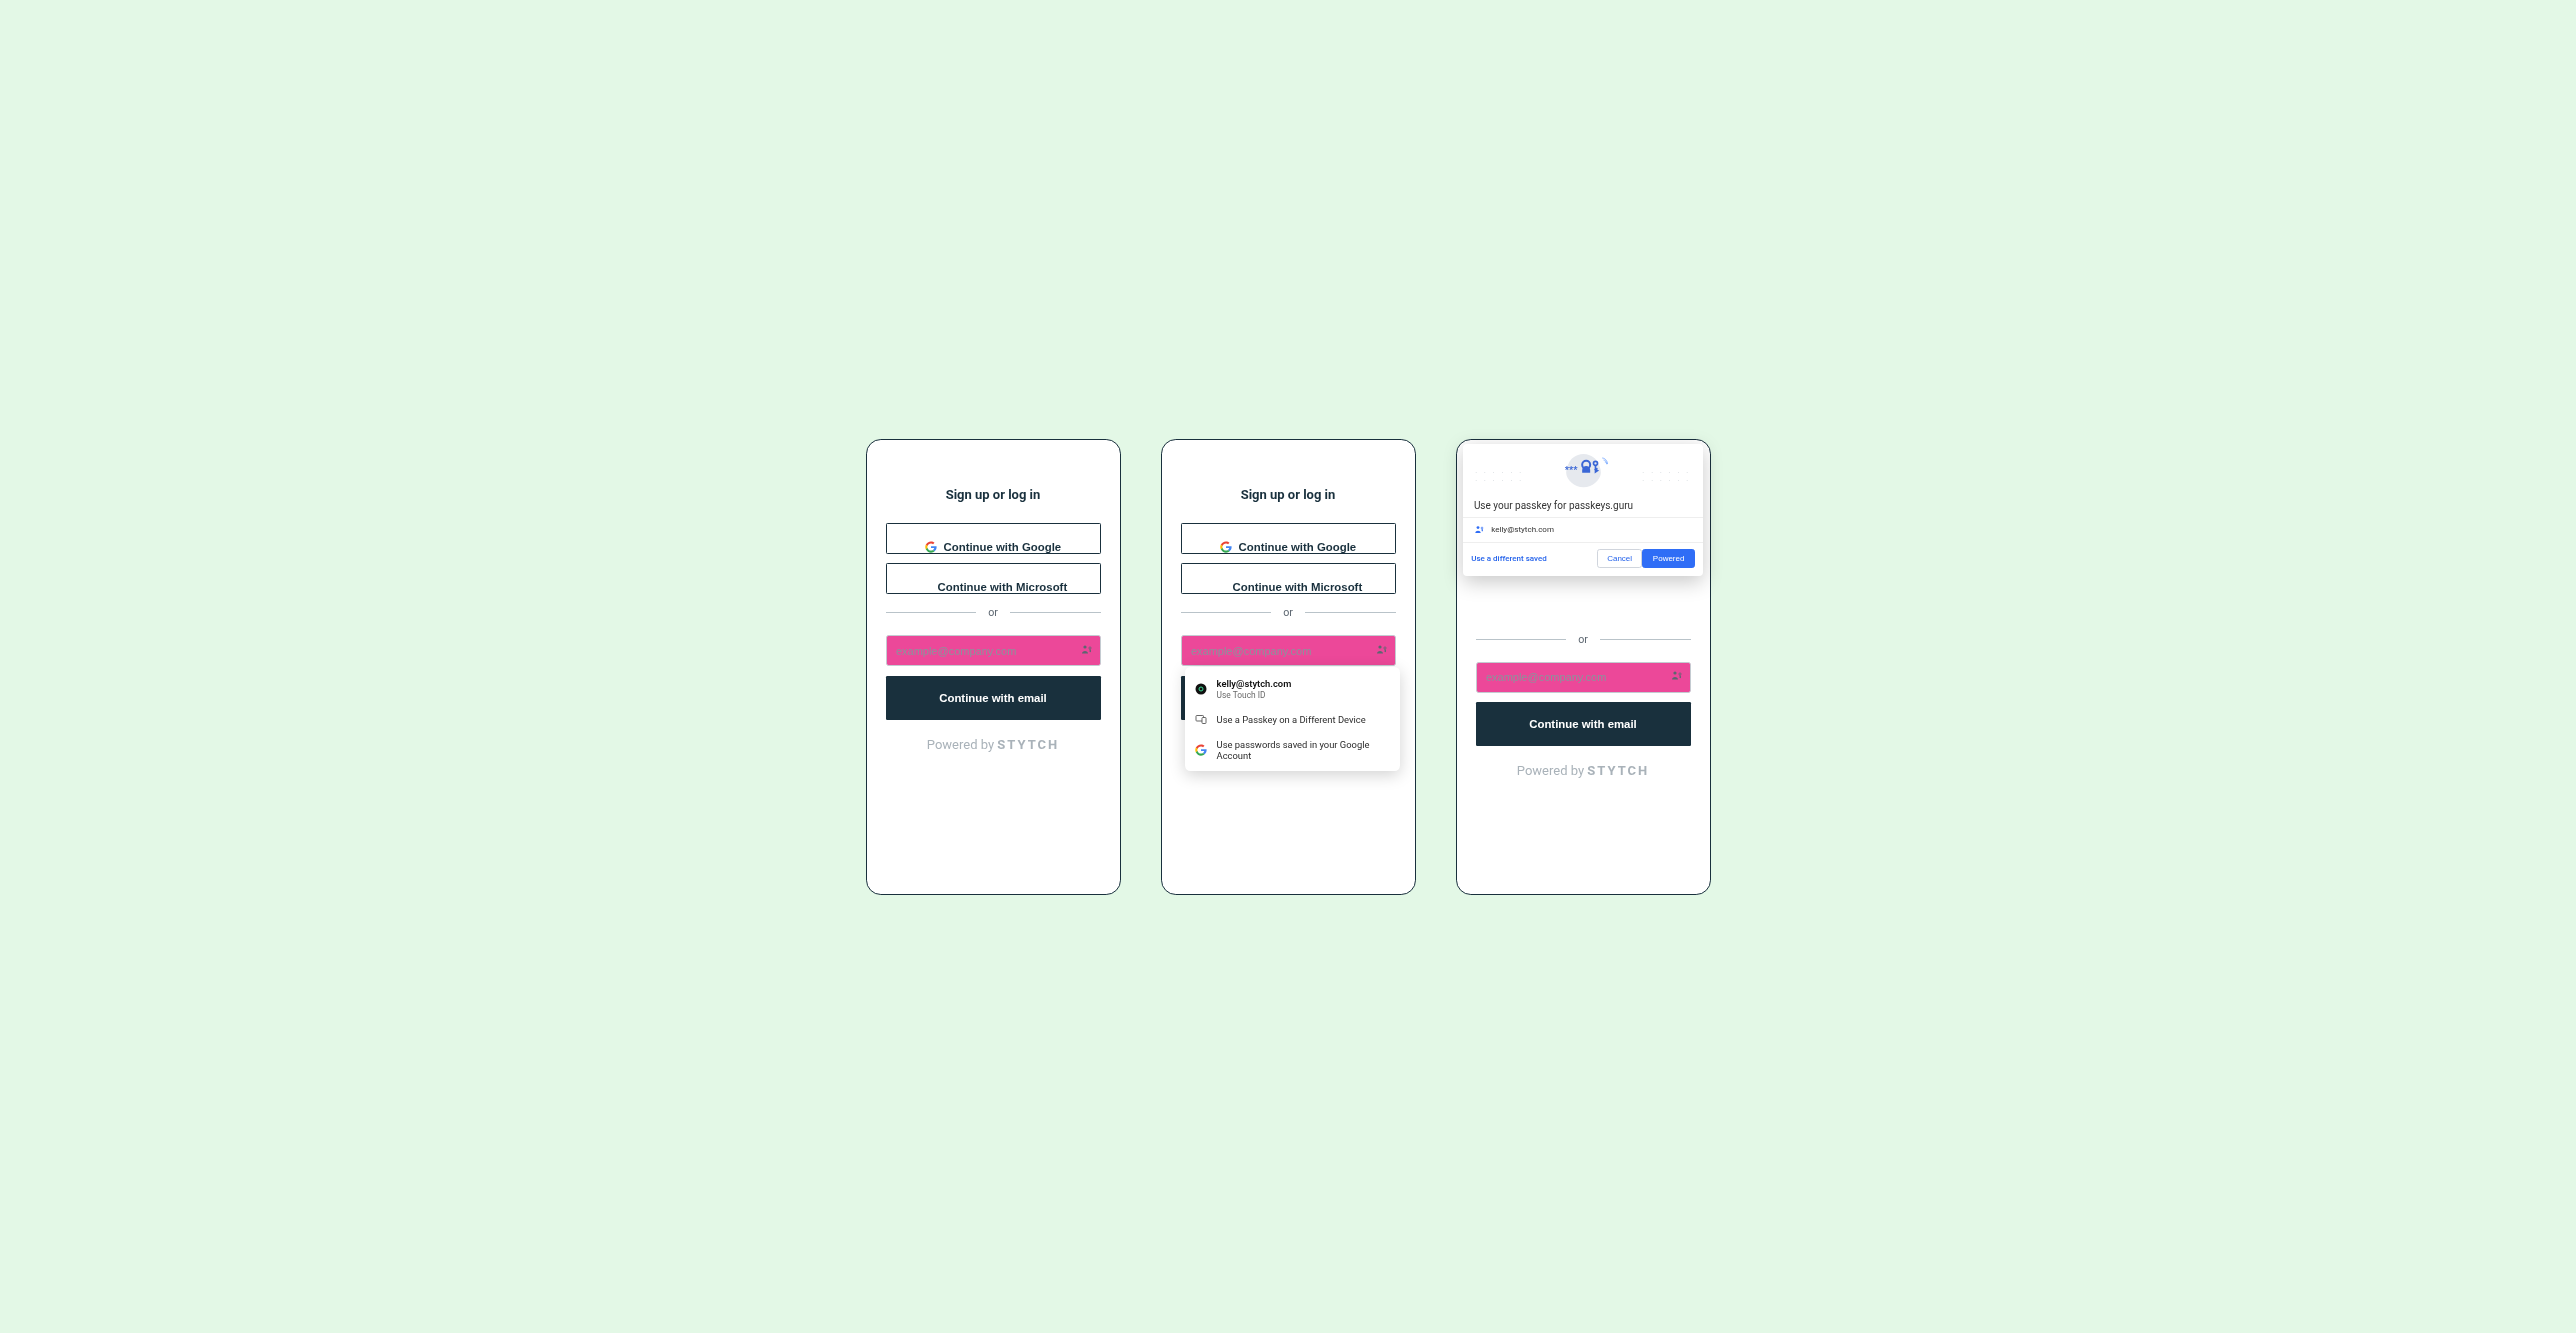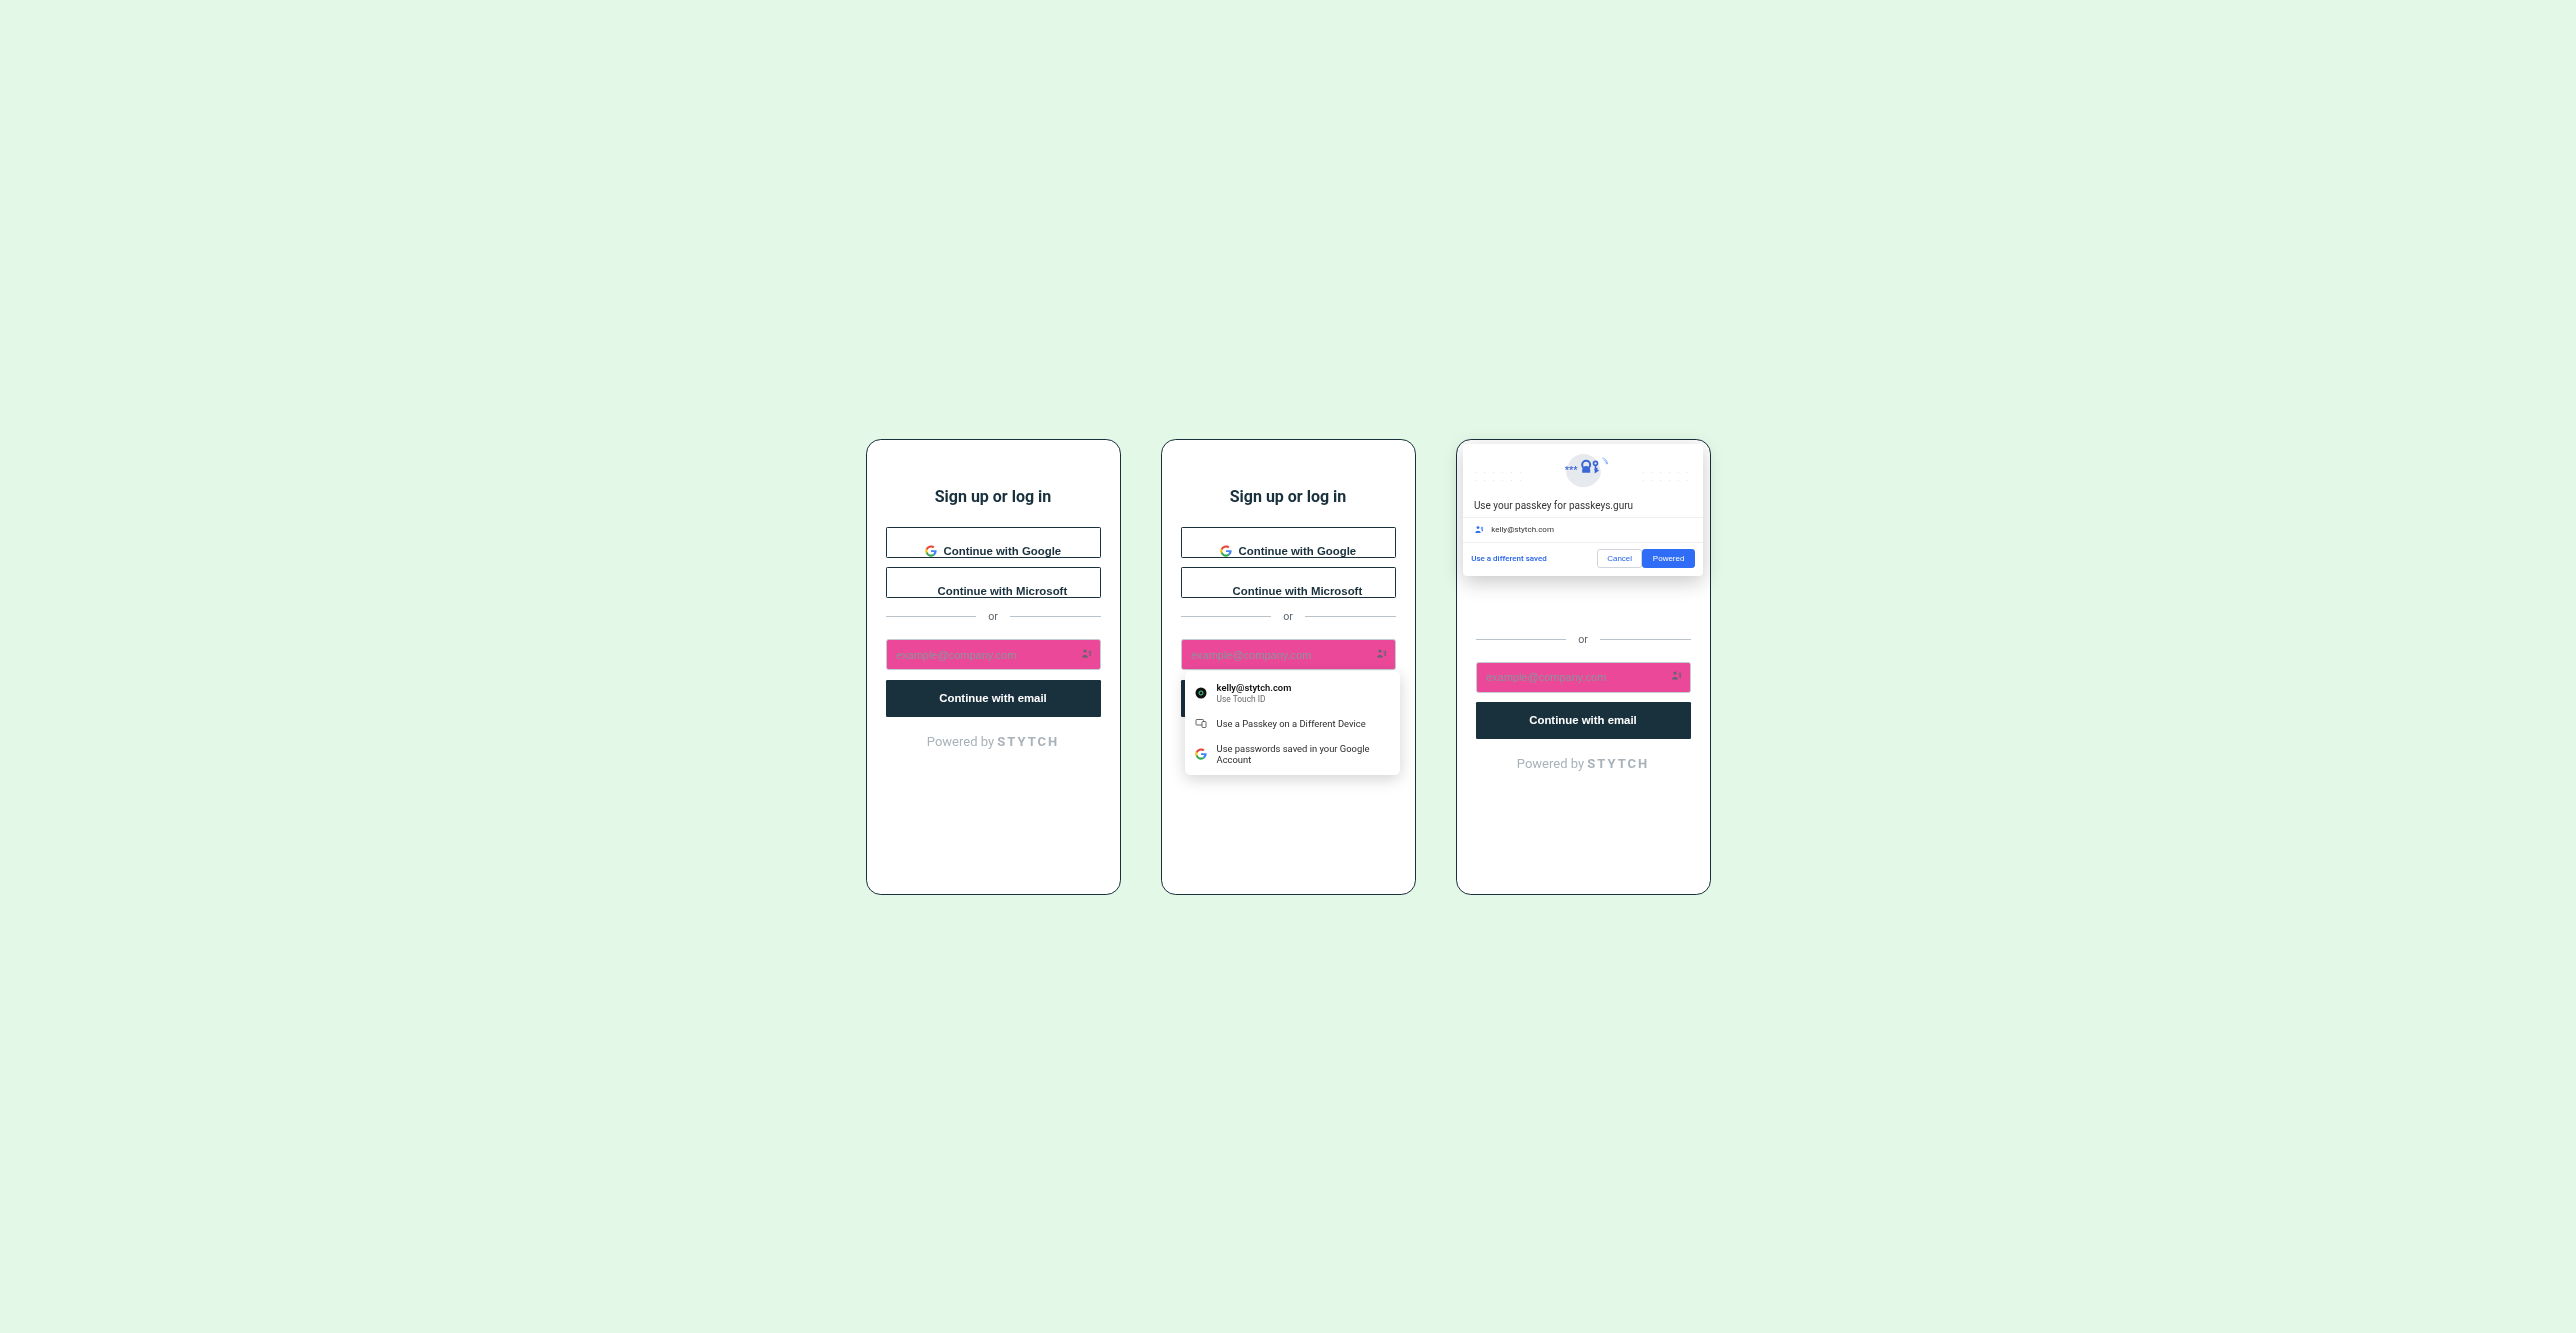--- a/index.html
+++ b/index.html
@@ -21,21 +21,21 @@
     width: 255px;
     height: 456px;
     background: #ffffff;
     border: 1px solid #19303d;
     border-radius: 14.8px;
     padding: 47px 19px 13.4px 19px;
     position: relative;
     overflow: visible;
   }
   .title {
-    font-size: 16px;
+    font-size: 13px;
     font-weight: 700;
     color: #19303d;
     text-align: center;
     margin-bottom: 21.5px;
   }
   .oauth-btn {
     width: 100%;
     height: 31px;
     border: 1px solid #19303d;
     background: #fff;
@@ -85,21 +85,21 @@
   .passkey-icon {
     position: absolute;
     right: 8px;
     top: 50%;
     transform: translateY(-50%);
     color: #5c6670;
     cursor: pointer;
   }
   .primary-btn {
     width: 100%;
-    height: 37px;
+    height: 44px;
     background: #19303d;
     color: #fff;
     border: none;
     font-size: 11.4px;
     font-weight: 600;
     cursor: pointer;
     border-radius: 1.3px;
   }
   .powered {
     text-align: center;

